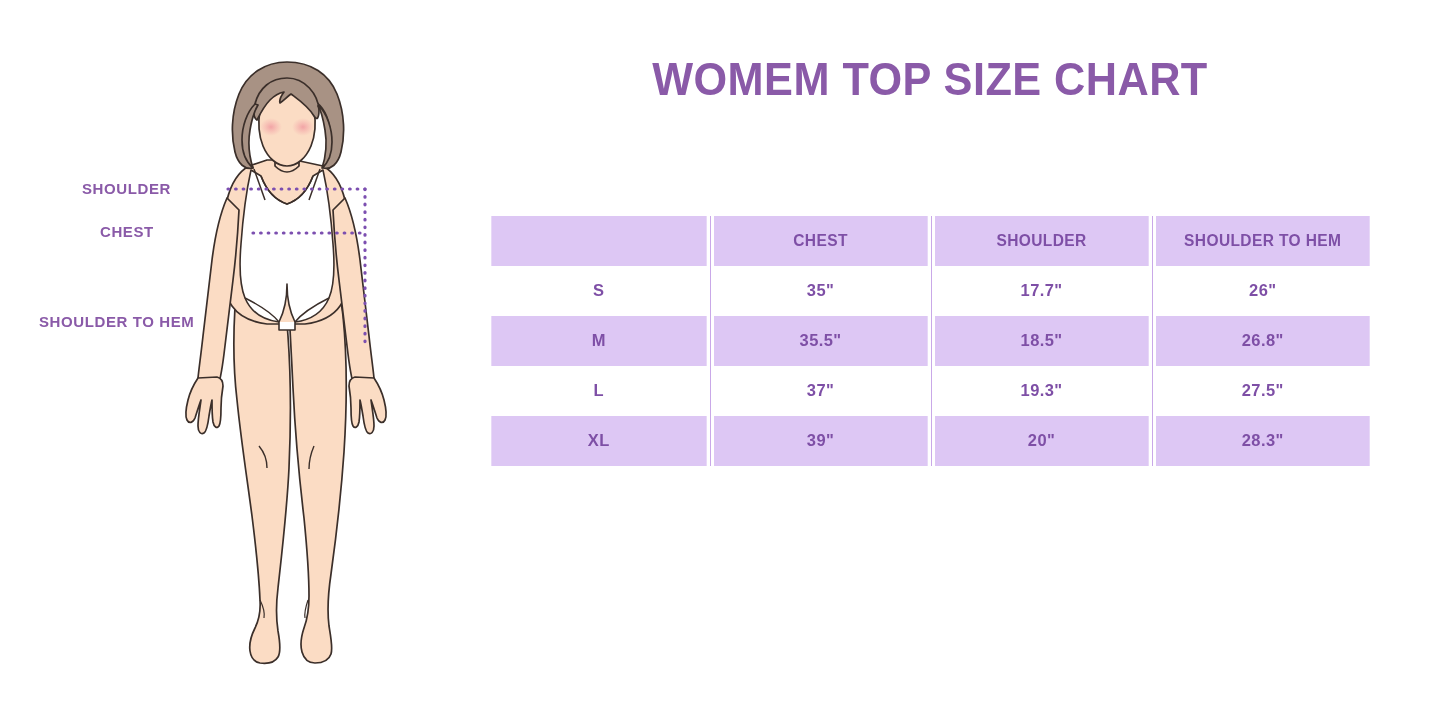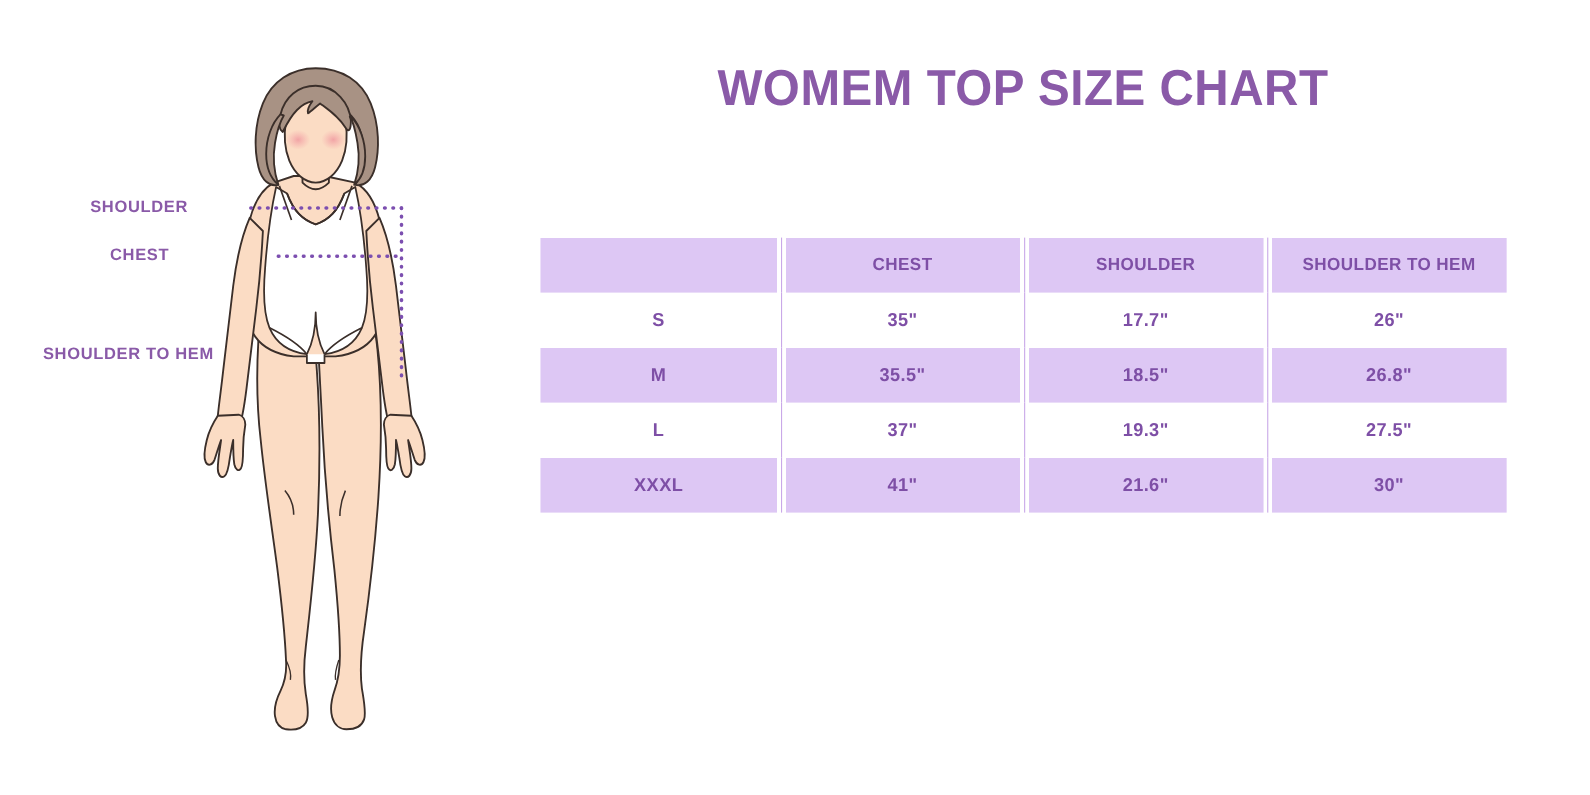--- a/index.html
+++ b/index.html
@@ -328,19 +328,19 @@
       <td>18.5"</td>
       <td>26.8"</td>
     </tr>
     <tr class="row-plain">
       <td>L</td>
       <td>37"</td>
       <td>19.3"</td>
       <td>27.5"</td>
     </tr>
     <tr class="row-shade">
-      <td>XXXL</td>
-      <td>41"</td>
-      <td>21.6"</td>
-      <td>30"</td>
+      <td>XL</td>
+      <td>39"</td>
+      <td>20"</td>
+      <td>28.3"</td>
     </tr>
   </tbody>
 </table>
 
 </body></html>

